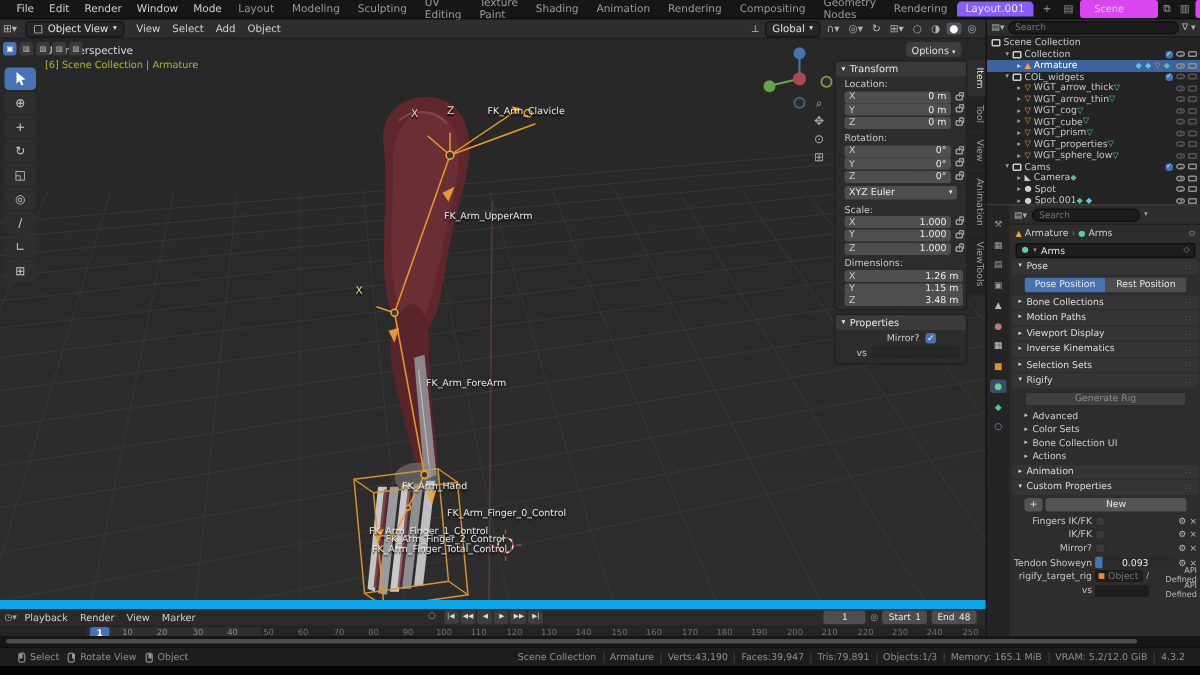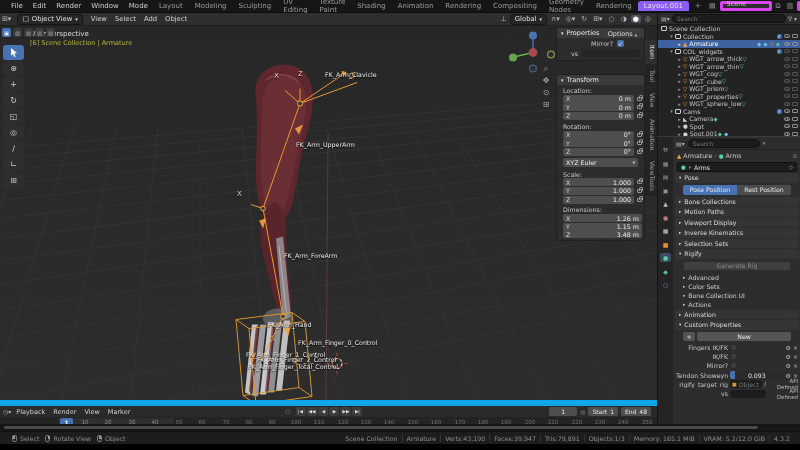--- a/index.html
+++ b/index.html
@@ -4,21 +4,21 @@
 <style>
   *{box-sizing:border-box;margin:0;padding:0}
   body{margin:0;background:#000;font-family:"DejaVu Sans",sans-serif}
   #app{position:relative;width:800px;height:450px;background:#1b1b1b;overflow:hidden;color:#c3c3c3;font-size:8px}
   .ab{position:absolute}
   
   #topbar{left:0;top:0;width:800px;height:13px;background:#161616;display:flex;align-items:center;border-bottom:1px solid #0c0c0c}
   .tmenu{padding:0 5px;color:#cfcfcf;font-size:7px}
   .wtab{padding:1px 6px;color:#9a9a9a;font-size:7px;border-radius:3px 3px 0 0}
   .wtab.active{background:#8b5cf6;color:#e5e5e5}
-  .tb-field{background:#2b2b2b;border:3px solid #d946ef;border-radius:2px;height:10px;display:flex;align-items:flex-end;padding:0 4px;color:#d0d0d0;font-size:6.5px}
+  .tb-field{background:#2b2b2b;border:6px solid #d946ef;border-radius:2px;height:10px;display:flex;align-items:center;padding:0 4px;color:#d0d0d0;font-size:6.5px}
   .tb-ic{color:#9a9a9a;font-size:7px;margin:0 2px}
   
   #viewport{left:0;top:13px;width:657px;height:387px;background:linear-gradient(#272727,#2d2d2d);overflow:hidden}
   #vp-header{left:0;top:0;width:657px;height:13px;background:#2e2e2e;border-bottom:1px solid #1f1f1f;display:flex;align-items:center;z-index:30;position:absolute}
   .vh-menu{padding:0 4px;font-size:6.8px;color:#d2d2d2}
   .mode-box{background:#262626;border:1px solid #161616;border-radius:3px;height:11px;display:flex;align-items:center;padding:0 4px;margin:0 4px;font-size:6.8px;color:#e0e0e0;gap:3px}
   .hicon{color:#b5b5b5;font-size:7px;padding:0 2px}
   .hicon.active{background:#4e545c;border-radius:2px;color:#fff}
   #toolstrip{left:2px;top:15px;display:flex;gap:2px;z-index:30;position:absolute}
   .ts-ic{width:9px;height:9px;border-radius:2px;background:#3a3a3a;display:flex;align-items:center;justify-content:center;font-size:5px;color:#bbb}
@@ -336,127 +336,127 @@
     <div class="bone-label" style="left:248px;top:350px">FK_Arm_Finger_Total_Control</div>
     <div class="axis-letter" style="left:274px;top:59px">X</div>
     <div class="axis-letter" style="left:298px;top:57px">Z</div>
     <div class="axis-letter" style="left:237px;top:177px">X</div>
 
     <div id="npanel">
       <div id="options-btn">
           <span>Options</span>
           <span style="font-size:4.5px">▾</span>
         </div>
+      <div class="np-panel" style="margin-top:13px">
+        <div class="np-head">
+            <span style="font-size:5px">▾</span>
+            <span>Transform</span>
+          </div>
+        <div class="np-lab">Location:</div>
+        <div class="tf-row">
+            <div class="fld">
+              <span class="axn">X</span>
+              <span>0 m</span>
+            </div>
+            <span class="lock"></span>
+          </div>
+        <div class="tf-row">
+            <div class="fld">
+              <span class="axn">Y</span>
+              <span>0 m</span>
+            </div>
+            <span class="lock"></span>
+          </div>
+        <div class="tf-row">
+            <div class="fld">
+              <span class="axn">Z</span>
+              <span>0 m</span>
+            </div>
+            <span class="lock"></span>
+          </div>
+        <div class="np-lab">Rotation:</div>
+        <div class="tf-row">
+            <div class="fld">
+              <span class="axn">X</span>
+              <span>0°</span>
+            </div>
+            <span class="lock"></span>
+          </div>
+        <div class="tf-row">
+            <div class="fld">
+              <span class="axn">Y</span>
+              <span>0°</span>
+            </div>
+            <span class="lock"></span>
+          </div>
+        <div class="tf-row">
+            <div class="fld">
+              <span class="axn">Z</span>
+              <span>0°</span>
+            </div>
+            <span class="lock"></span>
+          </div>
+        <div class="euler">
+            <span>XYZ Euler</span>
+            <span style="font-size:4.5px">▾</span>
+          </div>
+        <div class="np-lab">Scale:</div>
+        <div class="tf-row">
+            <div class="fld">
+              <span class="axn">X</span>
+              <span>1.000</span>
+            </div>
+            <span class="lock"></span>
+          </div>
+        <div class="tf-row">
+            <div class="fld">
+              <span class="axn">Y</span>
+              <span>1.000</span>
+            </div>
+            <span class="lock"></span>
+          </div>
+        <div class="tf-row">
+            <div class="fld">
+              <span class="axn">Z</span>
+              <span>1.000</span>
+            </div>
+            <span class="lock"></span>
+          </div>
+        <div class="np-lab">Dimensions:</div>
+        <div class="tf-row">
+            <div class="fld">
+              <span class="axn">X</span>
+              <span>1.26 m</span>
+            </div>
+          </div>
+        <div class="tf-row">
+            <div class="fld">
+              <span class="axn">Y</span>
+              <span>1.15 m</span>
+            </div>
+          </div>
+        <div class="tf-row" style="padding-bottom:3px">
+            <div class="fld">
+              <span class="axn">Z</span>
+              <span>3.48 m</span>
+            </div>
+          </div>
+      </div>
       <div class="np-panel">
         <div class="np-head">
             <span style="font-size:5px">▾</span>
             <span>Properties</span>
           </div>
         <div class="mirror-row">
             <span>Mirror?</span>
             <div class="checkbox">✓</div>
           </div>
         <div class="vs-row">
             <span>vs</span>
             <div class="vs-fld"></div>
-          </div>
-      </div>
-      <div class="np-panel" style="margin-top:13px">
-        <div class="np-head">
-            <span style="font-size:5px">▾</span>
-            <span>Transform</span>
-          </div>
-        <div class="np-lab">Location:</div>
-        <div class="tf-row">
-            <div class="fld">
-              <span class="axn">X</span>
-              <span>0 m</span>
-            </div>
-            <span class="lock"></span>
-          </div>
-        <div class="tf-row">
-            <div class="fld">
-              <span class="axn">Y</span>
-              <span>0 m</span>
-            </div>
-            <span class="lock"></span>
-          </div>
-        <div class="tf-row">
-            <div class="fld">
-              <span class="axn">Z</span>
-              <span>0 m</span>
-            </div>
-            <span class="lock"></span>
-          </div>
-        <div class="np-lab">Rotation:</div>
-        <div class="tf-row">
-            <div class="fld">
-              <span class="axn">X</span>
-              <span>0°</span>
-            </div>
-            <span class="lock"></span>
-          </div>
-        <div class="tf-row">
-            <div class="fld">
-              <span class="axn">Y</span>
-              <span>0°</span>
-            </div>
-            <span class="lock"></span>
-          </div>
-        <div class="tf-row">
-            <div class="fld">
-              <span class="axn">Z</span>
-              <span>0°</span>
-            </div>
-            <span class="lock"></span>
-          </div>
-        <div class="euler">
-            <span>XYZ Euler</span>
-            <span style="font-size:4.5px">▾</span>
-          </div>
-        <div class="np-lab">Scale:</div>
-        <div class="tf-row">
-            <div class="fld">
-              <span class="axn">X</span>
-              <span>1.000</span>
-            </div>
-            <span class="lock"></span>
-          </div>
-        <div class="tf-row">
-            <div class="fld">
-              <span class="axn">Y</span>
-              <span>1.000</span>
-            </div>
-            <span class="lock"></span>
-          </div>
-        <div class="tf-row">
-            <div class="fld">
-              <span class="axn">Z</span>
-              <span>1.000</span>
-            </div>
-            <span class="lock"></span>
-          </div>
-        <div class="np-lab">Dimensions:</div>
-        <div class="tf-row">
-            <div class="fld">
-              <span class="axn">X</span>
-              <span>1.26 m</span>
-            </div>
-          </div>
-        <div class="tf-row">
-            <div class="fld">
-              <span class="axn">Y</span>
-              <span>1.15 m</span>
-            </div>
-          </div>
-        <div class="tf-row" style="padding-bottom:3px">
-            <div class="fld">
-              <span class="axn">Z</span>
-              <span>3.48 m</span>
-            </div>
           </div>
       </div>
     </div>
     <div id="nptabs">
       <div class="nptab active">Item</div>
       <div class="nptab">Tool</div>
       <div class="nptab">View</div>
       <div class="nptab">Animation</div>
       <div class="nptab">ViewTools</div>
     </div>

